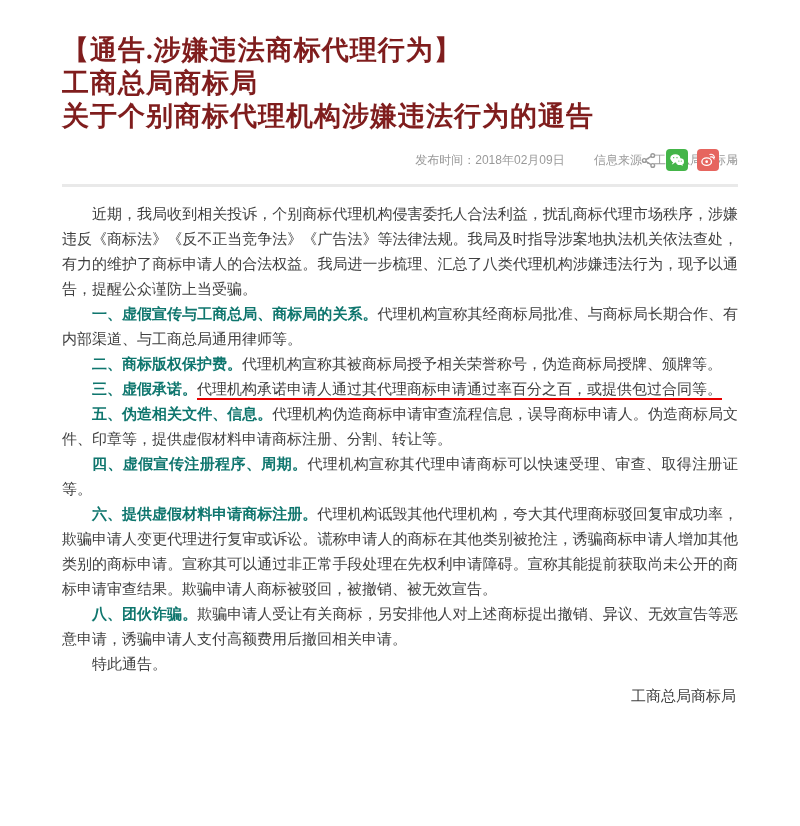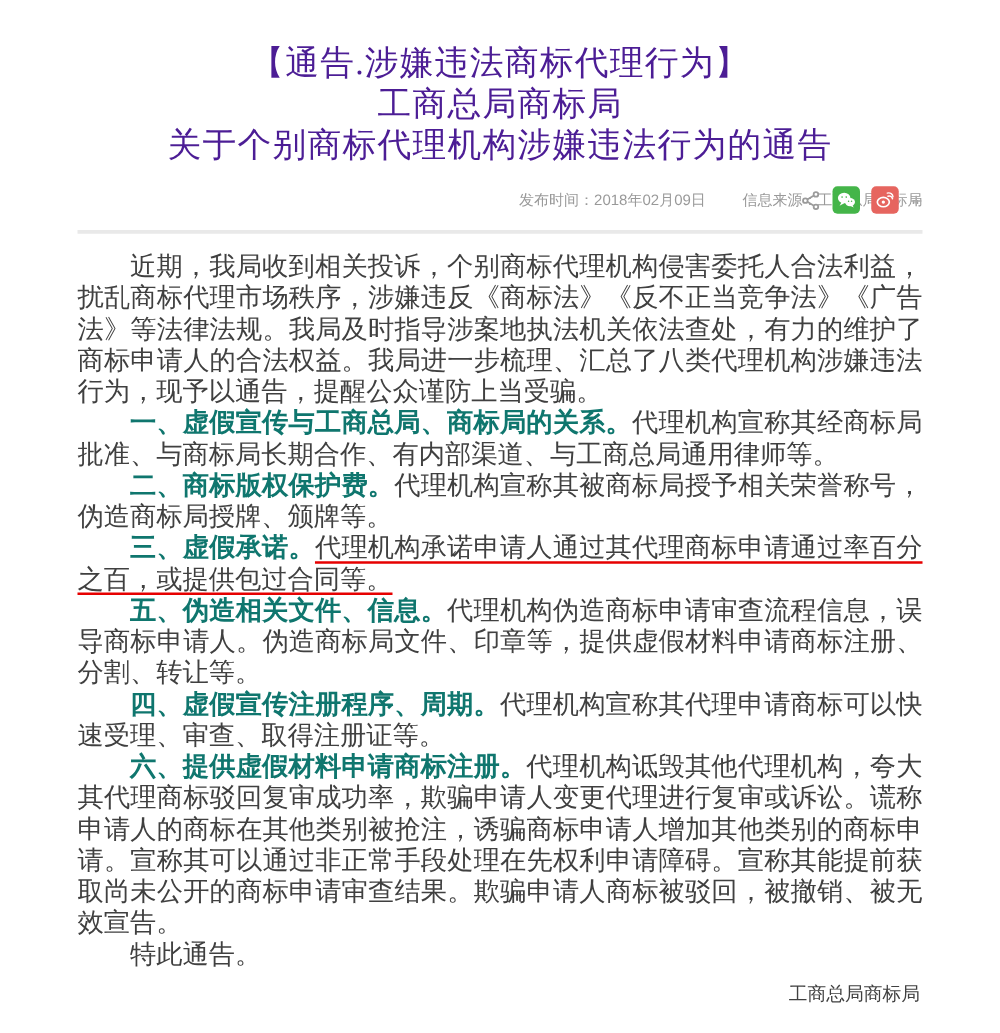--- a/index.html
+++ b/index.html
@@ -11,26 +11,26 @@
     font-family: "Liberation Sans", "DejaVu Sans", sans-serif;
     color: #404040;
   }
   .page {
     width: 676px;
     margin: 0 auto;
     padding-top: 34px;
   }
   
   .title-block {
-    text-align: center;
+    text-align: left;
     font-family: "Liberation Serif", "DejaVu Serif", serif;
     font-size: 27px;
     line-height: 33px;
-    color: #4c1d95;
-    font-weight: 400;
+    color: #7f1d1d;
+    font-weight: 700;
     letter-spacing: 1px;
   }
   
   .meta-row {
     position: relative;
     margin-top: 16px;
     height: 22px;
     font-size: 12px;
     color: #999999;
     text-align: right;
@@ -67,21 +67,21 @@
   }
   
   .divider {
     margin-top: 13px;
     height: 3px;
     background: #e9e9e9;
   }
   
   .notice-body {
     margin-top: 14px;
-    font-size: 21px;
+    font-size: 15px;
     line-height: 25px;
     color: #404040;
     text-align: justify;
   }
   .notice-body p {
     text-indent: 2em;
     margin: 0;
   }
   .seg-bold { font-weight: bold; color: #0f766e; }
   .seg-normal { font-weight: normal; }
@@ -153,20 +153,21 @@
   <div class="divider"></div>
 
   <div class="notice-body">
       <p><span class="seg-normal">近期，我局收到相关投诉，个别商标代理机构侵害委托人合法利益，扰乱商标代理市场秩序，涉嫌违反《商标法》《反不正当竞争法》《广告法》等法律法规。我局及时指导涉案地执法机关依法查处，有力的维护了商标申请人的合法权益。我局进一步梳理、汇总了八类代理机构涉嫌违法行为，现予以通告，提醒公众谨防上当受骗。</span></p>
       <p><span class="seg-bold">一、虚假宣传与工商总局、商标局的关系。</span><span class="seg-normal">代理机构宣称其经商标局批准、与商标局长期合作、有内部渠道、与工商总局通用律师等。</span></p>
       <p><span class="seg-bold">二、商标版权保护费。</span><span class="seg-normal">代理机构宣称其被商标局授予相关荣誉称号，伪造商标局授牌、颁牌等。</span></p>
       <p><span class="seg-bold">三、虚假承诺。</span><span class="seg-underline-red">代理机构承诺申请人通过其代理商标申请通过率百分之百，或提供包过合同等。</span></p>
       <p><span class="seg-bold">五、伪造相关文件、信息。</span><span class="seg-normal">代理机构伪造商标申请审查流程信息，误导商标申请人。伪造商标局文件、印章等，提供虚假材料申请商标注册、分割、转让等。</span></p>
       <p><span class="seg-bold">四、虚假宣传注册程序、周期。</span><span class="seg-normal">代理机构宣称其代理申请商标可以快速受理、审查、取得注册证等。</span></p>
       <p><span class="seg-bold">六、提供虚假材料申请商标注册。</span><span class="seg-normal">代理机构诋毁其他代理机构，夸大其代理商标驳回复审成功率，欺骗申请人变更代理进行复审或诉讼。谎称申请人的商标在其他类别被抢注，诱骗商标申请人增加其他类别的商标申请。宣称其可以通过非正常手段处理在先权利申请障碍。宣称其能提前获取尚未公开的商标申请审查结果。欺骗申请人商标被驳回，被撤销、被无效宣告。</span></p>
+      <p><span class="seg-bold">八、团伙诈骗。</span><span class="seg-normal">欺骗申请人受让有关商标，另安排他人对上述商标提出撤销、异议、无效宣告等恶意申请，诱骗申请人支付高额费用后撤回相关申请。</span></p>
       <p><span class="seg-normal">特此通告。</span></p>
     </div>
 
   <div class="footer">
     <div>工商总局商标局</div>
 
   </div>
 
 </div>
 

